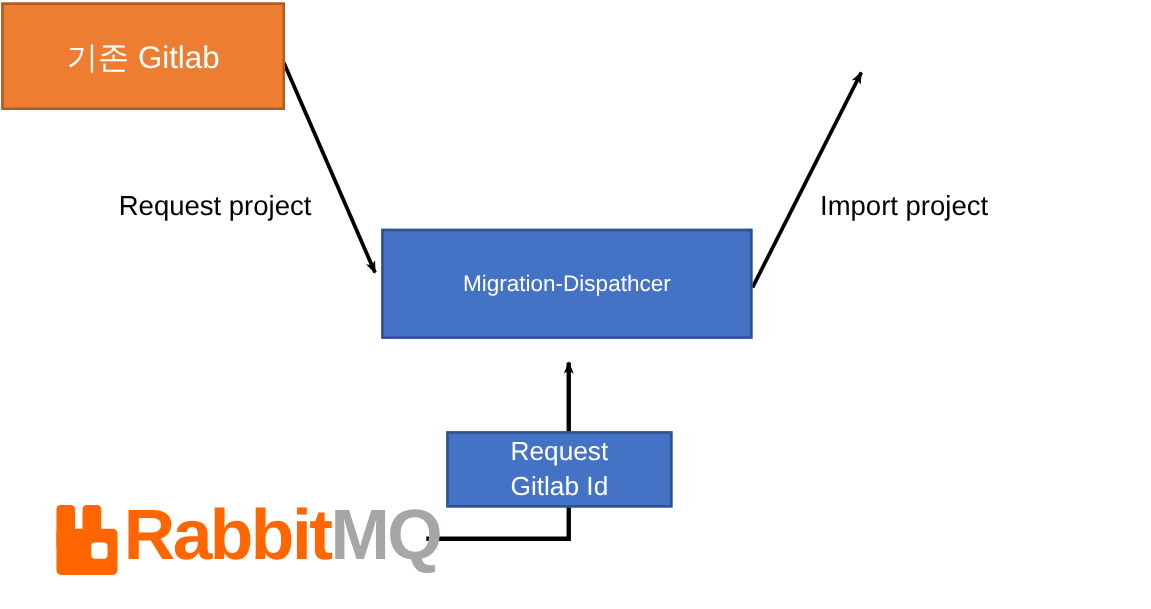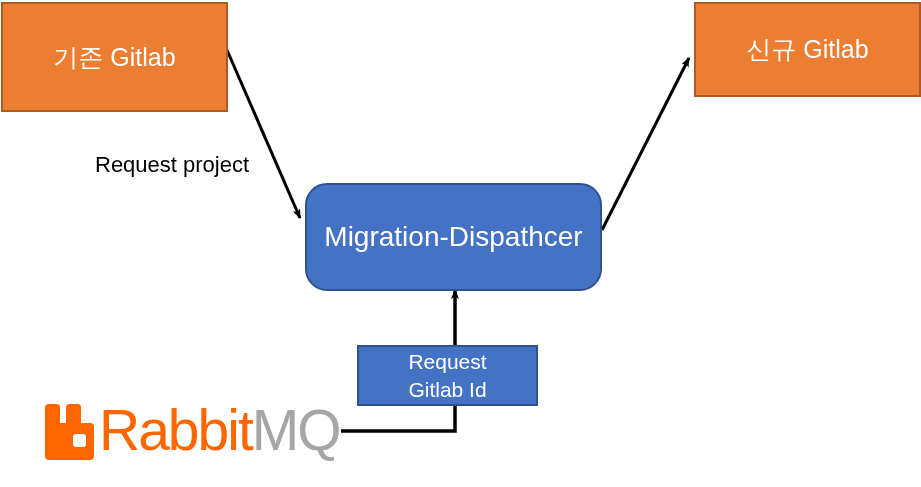--- a/index.html
+++ b/index.html
@@ -29,39 +29,40 @@
   }
   .node.orange {
     background: #ED7D31;
     border: 2px solid #AE5A21;
     font-size: 25px;
   }
   .node.blue {
     background: #4472C4;
     border: 2px solid #2F528F;
   }
-  #node-existing { left: 1px;   top: 2px;   width: 227px; height: 110px; align-items: center; }
+  #node-existing { left: 1px;   top: 2px;   width: 227px; height: 86px; align-items: center; }
   #node-new      { left: 694px; top: 2px;   width: 227px; height: 95px; }
-  #node-dispatcher { left: 305px; top: 183px; width: 297px; height: 108px; font-size: 28px; border-radius: 22px; }
+  #node-dispatcher { left: 305px; top: 183px; width: 297px; height: 88px; font-size: 18px; }
   #node-request  { left: 357px; top: 345px; width: 181px; height: 61px; font-size: 21px; line-height: 1.32; }
   .edge-label {
     position: absolute;
     color: #000000;
     font-size: 22px;
     z-index: 2;
     white-space: nowrap;
   }
   #label-export { left: 95px;  top: 152px; }
   #label-import { left: 656px; top: 152px; }
   #rabbitmq-logo {
     position: absolute;
     left: 45px; top: 398px;
     z-index: 2;
     display: flex;
-    align-items: flex-end;
+    align-items: flex-start;
+    font-weight: bold;
   }
   #rabbit-icon { display: block; margin-top: 5px; }
   #logo-text {
     font-size: 57px;
     line-height: 60px;
     letter-spacing: -2px;
     margin-left: 4px;
     white-space: nowrap;
   }
   #logo-text .word-rabbit { color: #FF6600; }
@@ -83,36 +84,34 @@
 
     <line x1="602" y1="230" x2="689" y2="58" stroke="#000000" stroke-width="3" marker-end="url(#arrowhead)"></line>
 
     <polyline points="341,431 455,431 455,290" fill="none" stroke="#000000" stroke-width="3.5" marker-end="url(#arrowhead)"></polyline>
   </svg>
 
   <div class="node orange" id="node-existing">
     <span>기존 Gitlab</span>
   </div>
 
-  <div class="node orange" id="node-new">
-    <span>신규 Gitlab</span>
-  </div>
 
   <div class="node blue" id="node-dispatcher">
     <span>Migration-Dispathcer</span>
   </div>
 
   <div class="node blue" id="node-request">
     <span>
       <span>Request</span><br>
       <span>Gitlab Id</span>
     </span>
   </div>
 
   <div class="edge-label" id="label-export">Request project</div>
+  <div class="edge-label" id="label-import">Import project</div>
 
   <div id="rabbitmq-logo">
     <svg id="rabbit-icon" width="50" height="57" viewBox="0 0 50 57" xmlns="http://www.w3.org/2000/svg">
       <rect x="0" y="1" width="15" height="36" rx="3.5" fill="#FF6600"></rect>
       <rect x="21" y="1" width="15" height="36" rx="3.5" fill="#FF6600"></rect>
       <rect x="0" y="20" width="49" height="37" rx="4" fill="#FF6600"></rect>
       <rect x="28" y="31" width="13" height="13" rx="3" fill="#ffffff"></rect>
     </svg>
     <div id="logo-text">
       <span class="word-rabbit">Rabbit</span><span class="word-mq">MQ</span>

